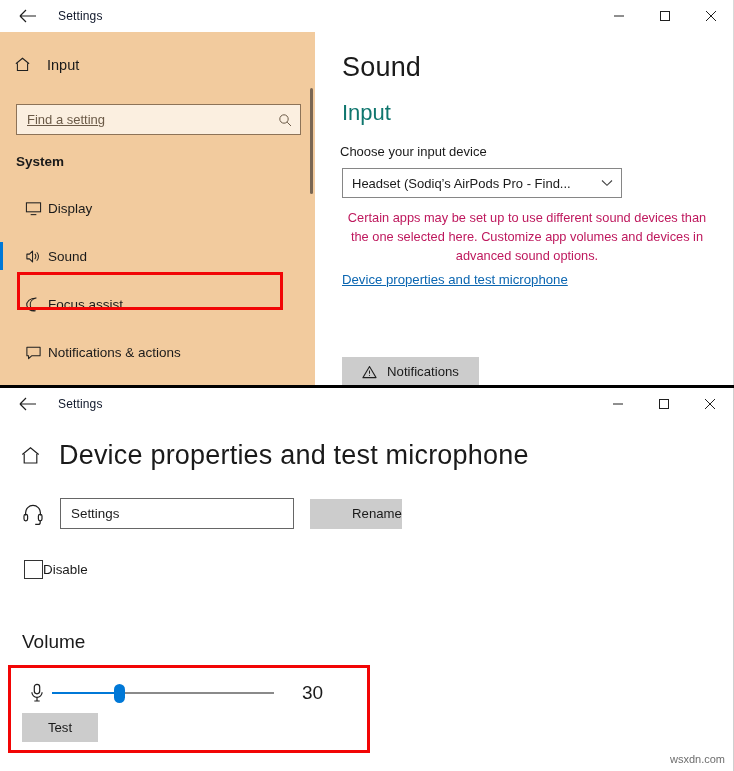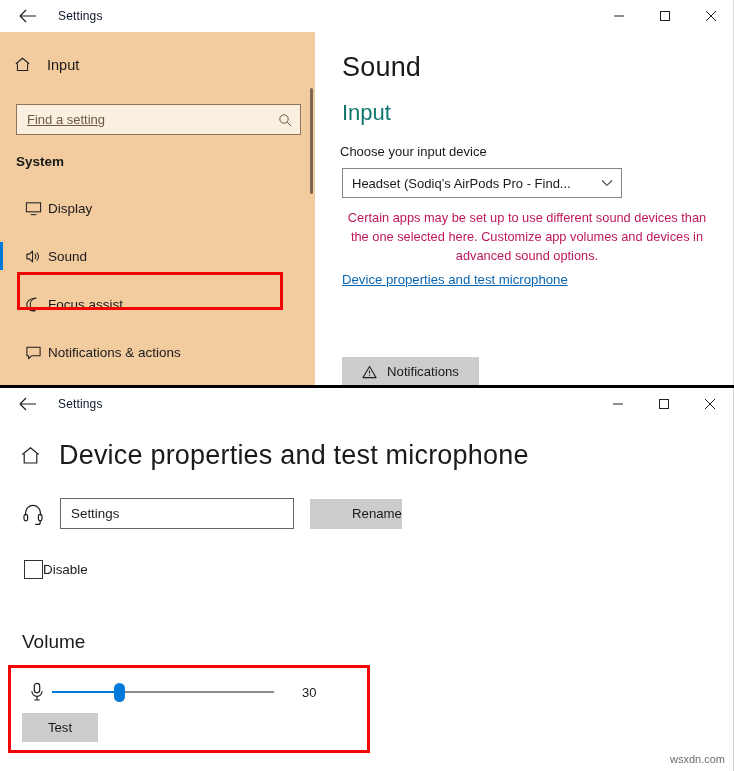--- a/index.html
+++ b/index.html
@@ -266,21 +266,21 @@
   }
   .slider .thumb {
     position: absolute; top: 1px;
     width: 11px; height: 19px;
     border-radius: 6px;
     background: #0078d7;
     transform: translateX(-5px);
   }
   .slider-value {
     margin-left: 28px;
-    font-size: 13px; color: #1a1a1a;
+    font-size: 19px; color: #1a1a1a;
   }
 
   #btn-test {
     position: absolute; left: 22px; top: 325px;
     width: 76px; height: 29px;
   }
 
   #watermark {
     position: absolute; right: 8px; bottom: 6px;
     font-size: 11px; color: #6d6d6d;

